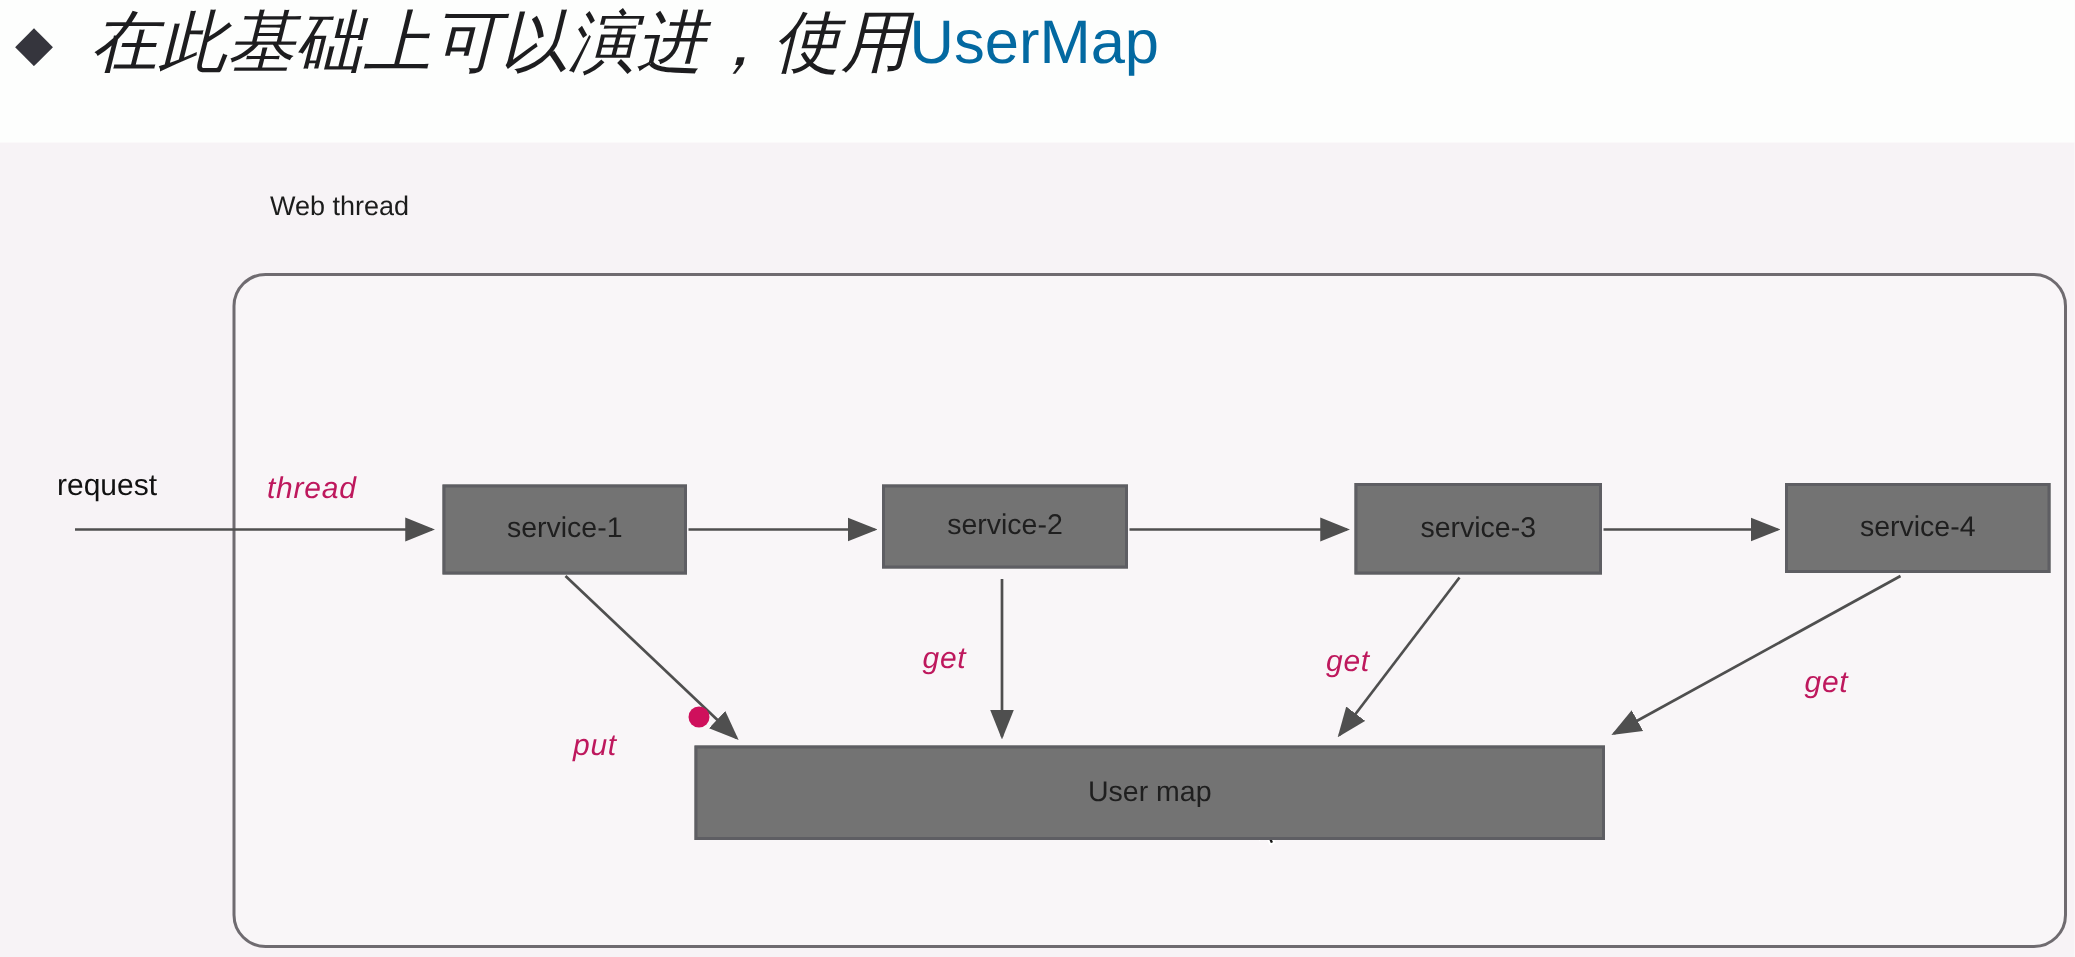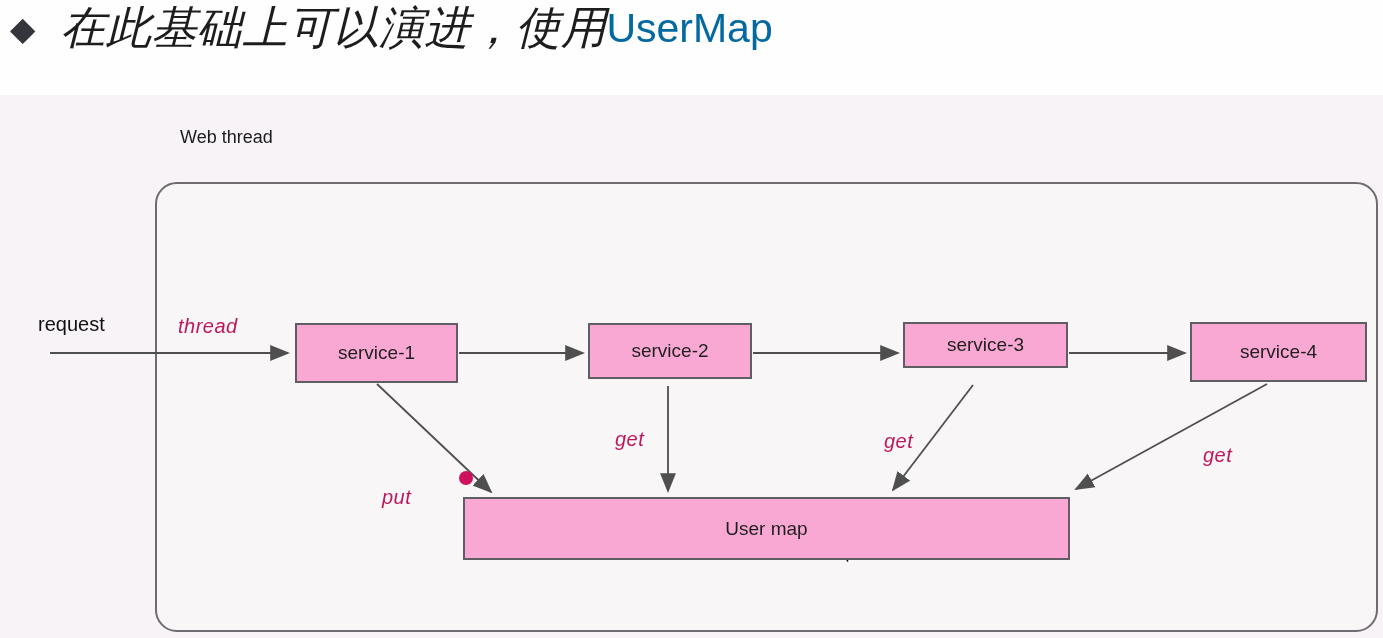--- a/index.html
+++ b/index.html
@@ -47,27 +47,27 @@
     color:#be185d; font-weight:500; letter-spacing:0.5px;text-align:center;
   }
   .thread-label { left:178px; top:315px; }
   .put-label    { left:382px; top:442px;margin-top:44px; }
   .get2-label   { left:615px; top:428px; }
   .get3-label   { left:884px; top:430px; }
   .get4-label   { left:1203px; top:444px; }
 
   .node-box {
     position:absolute;
-    background:#f9a8d4; border:2px solid #5e5e63;
+    background:#737373; border:2px solid #5e5e63;
     display:flex; align-items:center; justify-content:center;
     font-size:19px; color:#1f1f1f;
   }
   .service-1 { left:295px;  top:323px; width:163px; height:60px; }
   .service-2 { left:588px;  top:323px; width:164px; height:56px; }
-  .service-3 { left:903px;  top:322px; width:165px; height:46px; }
+  .service-3 { left:903px;  top:322px; width:165px; height:61px; }
   .service-4 { left:1190px; top:322px; width:177px; height:60px; }
   .usermap   { left:463px;  top:497px; width:607px; height:63px; }
 
   .arrow-layer {
     position:absolute; left:0; top:0; width:1383px; height:638px;
     pointer-events:none;
   }
 </style>
 </head>
 <body>

